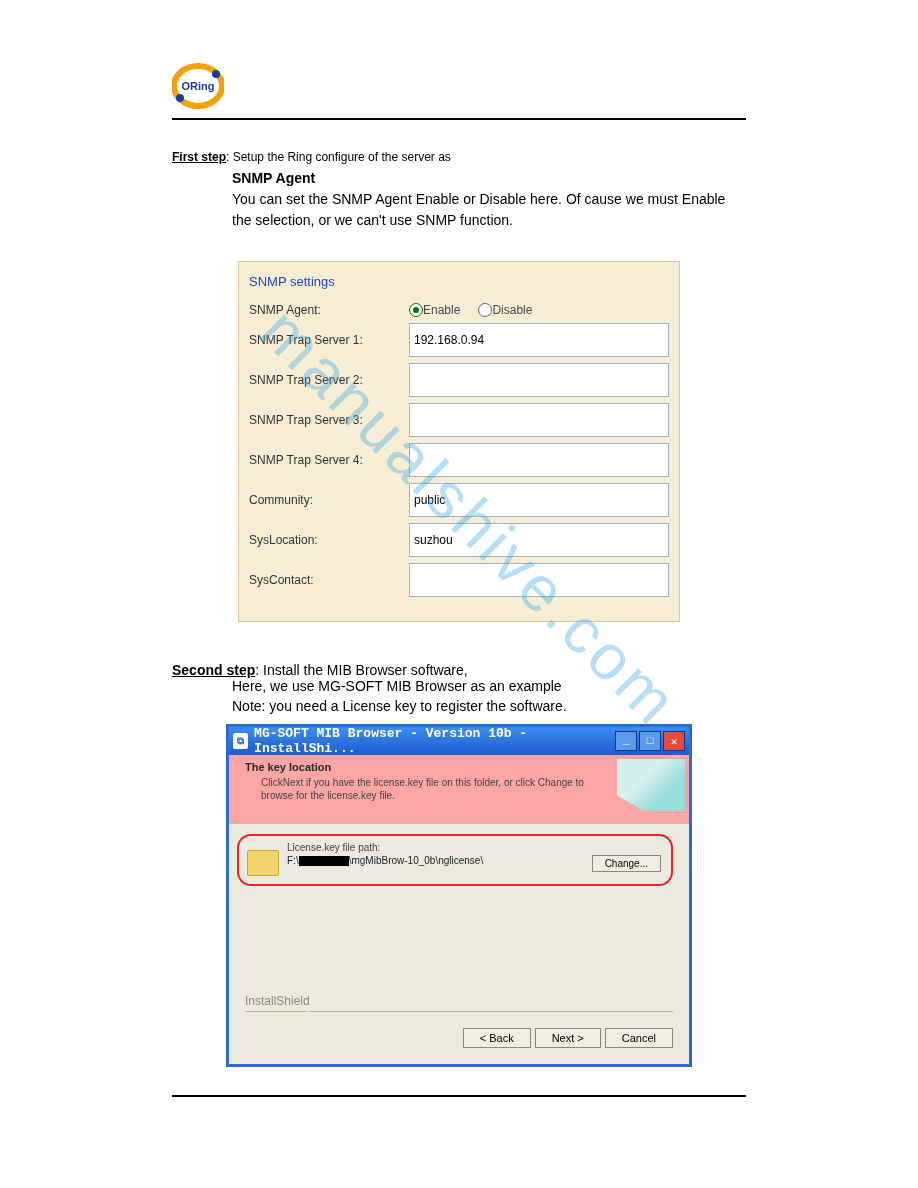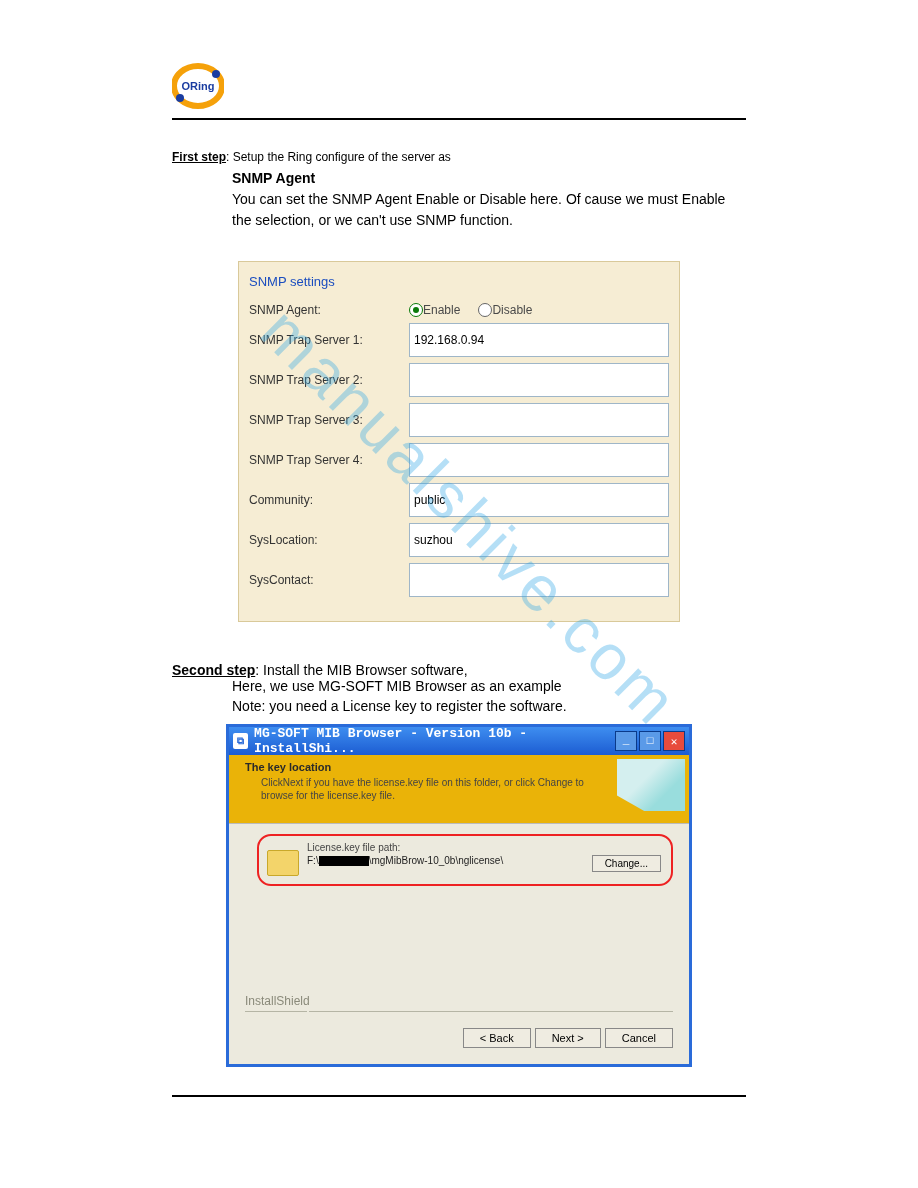--- a/index.html
+++ b/index.html
@@ -24,25 +24,25 @@
   .radio-btn.empty { border-color:#666; }
   
   .step2 { font-size: 14px; margin: 40px 0 10px 0; }
   .installer { width: 460px; margin: 6px auto 0; border: 3px solid #2a6bd9; background: #eceade; font-family: Tahoma, sans-serif; font-size: 11px; position: relative; }
   .titlebar { background: linear-gradient(#3e8ef0,#1c5cd2); height: 28px; display: flex; align-items: center; padding: 0 4px; color: #fff; font-family: "Courier New", monospace; font-weight: bold; font-size: 13px; }
   .tb-icon { width:16px;height:16px;background:#fff;border-radius:2px;margin-right:6px;display:flex;align-items:center;justify-content:center;font-size:10px;color:#2a6bd9;}
   .tb-btns { margin-left: auto; display:flex; gap:2px;}
   .tb-btn { width:20px;height:18px;border:1px solid #0a3a8a;display:flex;align-items:center;justify-content:center;font-size:11px;color:#fff;}
   .tb-min,.tb-max{background:#5a9ae8;}
   .tb-close{background:#e84b3c;color:#fff;}
-  .banner { height: 60px; background: #eab308; padding: 6px 10px 2px 16px; position:relative; border-bottom:1px solid #bbb;}
+  .banner { height: 60px; background: #fca5a5; padding: 6px 10px 2px 16px; position:relative; border-bottom:1px solid #bbb;}
   .banner-title { font-weight: bold; color:#2a2a2a; font-size:11px;}
   .banner-sub { font-size: 10px; color:#444; margin-left: 16px; max-width: 330px; line-height:1.3;margin-top:3px;}
   .banner-graphic{position:absolute;right:4px;top:4px;width:68px;height:52px;background:linear-gradient(135deg,#d4efef 40%,#9dd 70%);clip-path:polygon(0 0,100% 0,100% 100%,40% 100%,0 70%);}
-  .body-area { padding: 10px 16px 0 28px; min-height: 230px; position:relative;}
+  .body-area { padding: 10px 16px 0 8px; min-height: 230px; position:relative;}
   .hl-box { border: 2px solid #e22; border-radius: 14px; padding: 6px 10px 8px 8px; display:flex; align-items:flex-start; gap:8px;}
   .folder-icon{width:30px;height:24px;background:#f3d46a;border:1px solid #c9a82a;border-radius:2px;margin-top:8px;}
   .lic-lines{flex:1;}
   .lic-label{font-size:10px;color:#444;}
   .lic-path{font-size:10px;color:#222;margin-top:2px;}
   .lic-path .blackout{display:inline-block;background:#000;width:50px;height:10px;vertical-align:middle;}
   .change-btn{border:1px solid #888;background:#efece1;padding:2px 12px;font-size:10px;margin-top:8px;align-self:center;}
   .ishield{position:absolute;left:16px;bottom:56px;font-size:12px;color:#8a8a7a;}
   .ishield::after{content:"";display:block;}
   .bottom-row { position:absolute; right:16px; bottom:16px; display:flex; gap:4px;}

